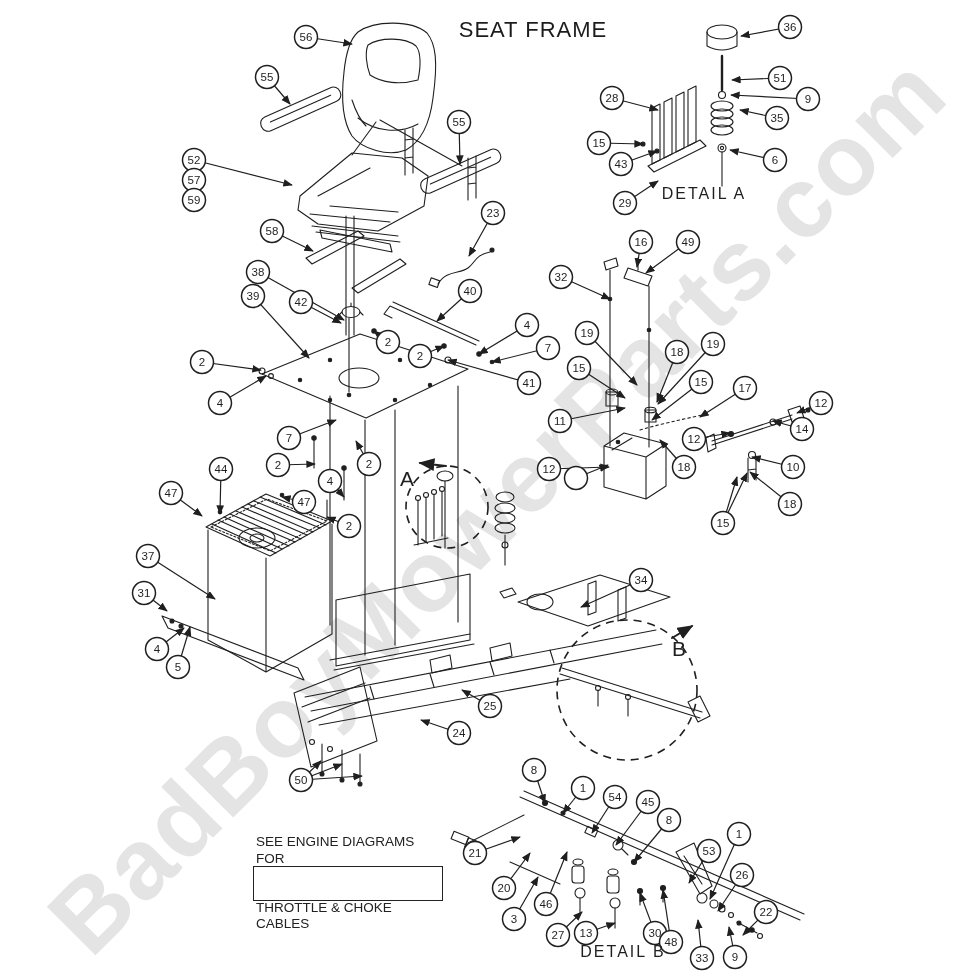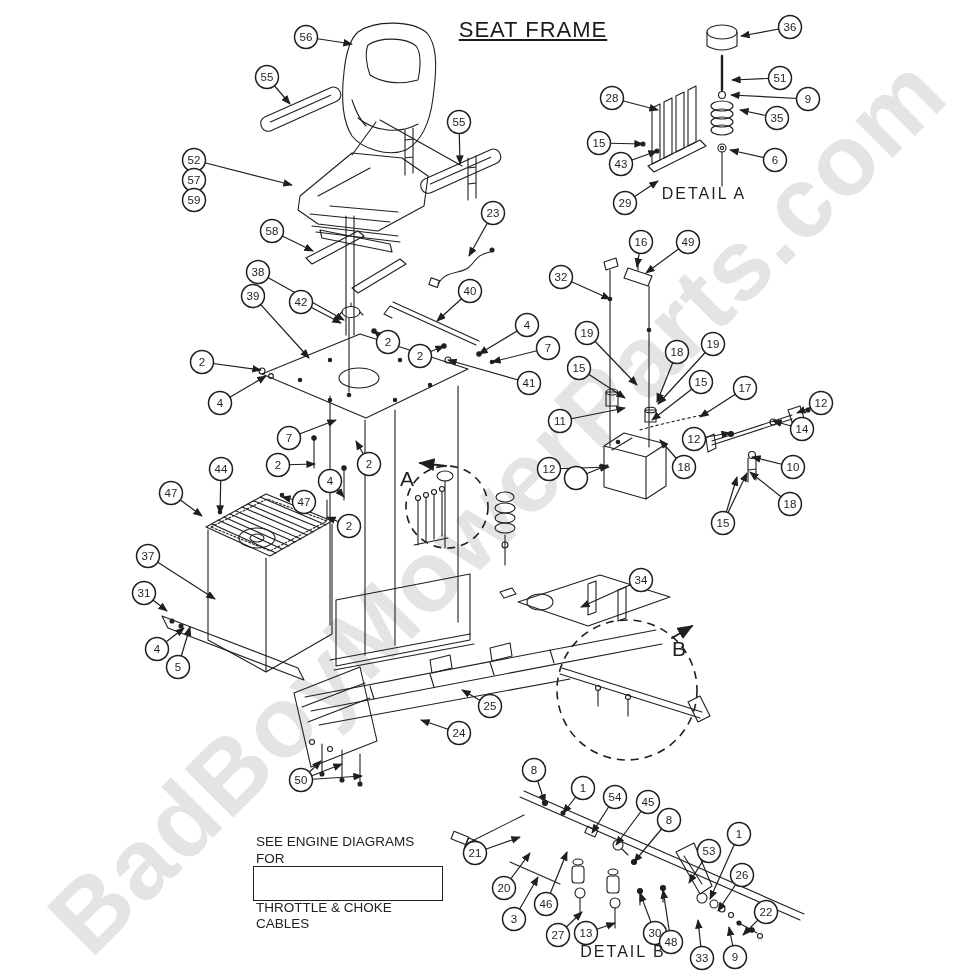--- a/index.html
+++ b/index.html
@@ -2,21 +2,21 @@
 <html><head>
 <meta charset="utf-8">
 <style>
   html,body{margin:0;padding:0;background:#fff;}
   .canvas{position:relative;width:980px;height:980px;background:#ffffff;overflow:hidden;
           font-family:"Liberation Sans",sans-serif;}
   .watermark{position:absolute;left:497px;top:505px;transform:translate(-50%,-50%) rotate(-45deg);
              font-size:100px;font-weight:700;color:#e4e4e4;white-space:nowrap;z-index:1;
              letter-spacing:2px;user-select:none;}
   .page-title{position:absolute;left:533px;top:17px;transform:translateX(-50%);
-              font-size:22px;color:#1c1c1c;letter-spacing:1px;z-index:3;white-space:nowrap;text-decoration:underline;}
+              font-size:22px;color:#1c1c1c;letter-spacing:1px;z-index:3;white-space:nowrap;}
   .note-box{position:absolute;left:253px;top:866px;width:186px;height:33px;border:1.6px solid #222;
             background:#fff;z-index:3;font-size:13.5px;color:#222;display:flex;flex-direction:column;
             justify-content:center;padding-left:2px;line-height:1.25;gap:32px;}
   svg.draw{position:absolute;left:0;top:0;z-index:2;}
   .ln{stroke:#1f1f1f;stroke-width:1.1;fill:none;stroke-linejoin:round;stroke-linecap:round;}
   .lnf{stroke:#1f1f1f;stroke-width:1.1;fill:#1f1f1f;}
   .dash{stroke:#1f1f1f;stroke-width:1.6;fill:none;stroke-dasharray:8 6;}
 </style>
 </head>
 <body>

